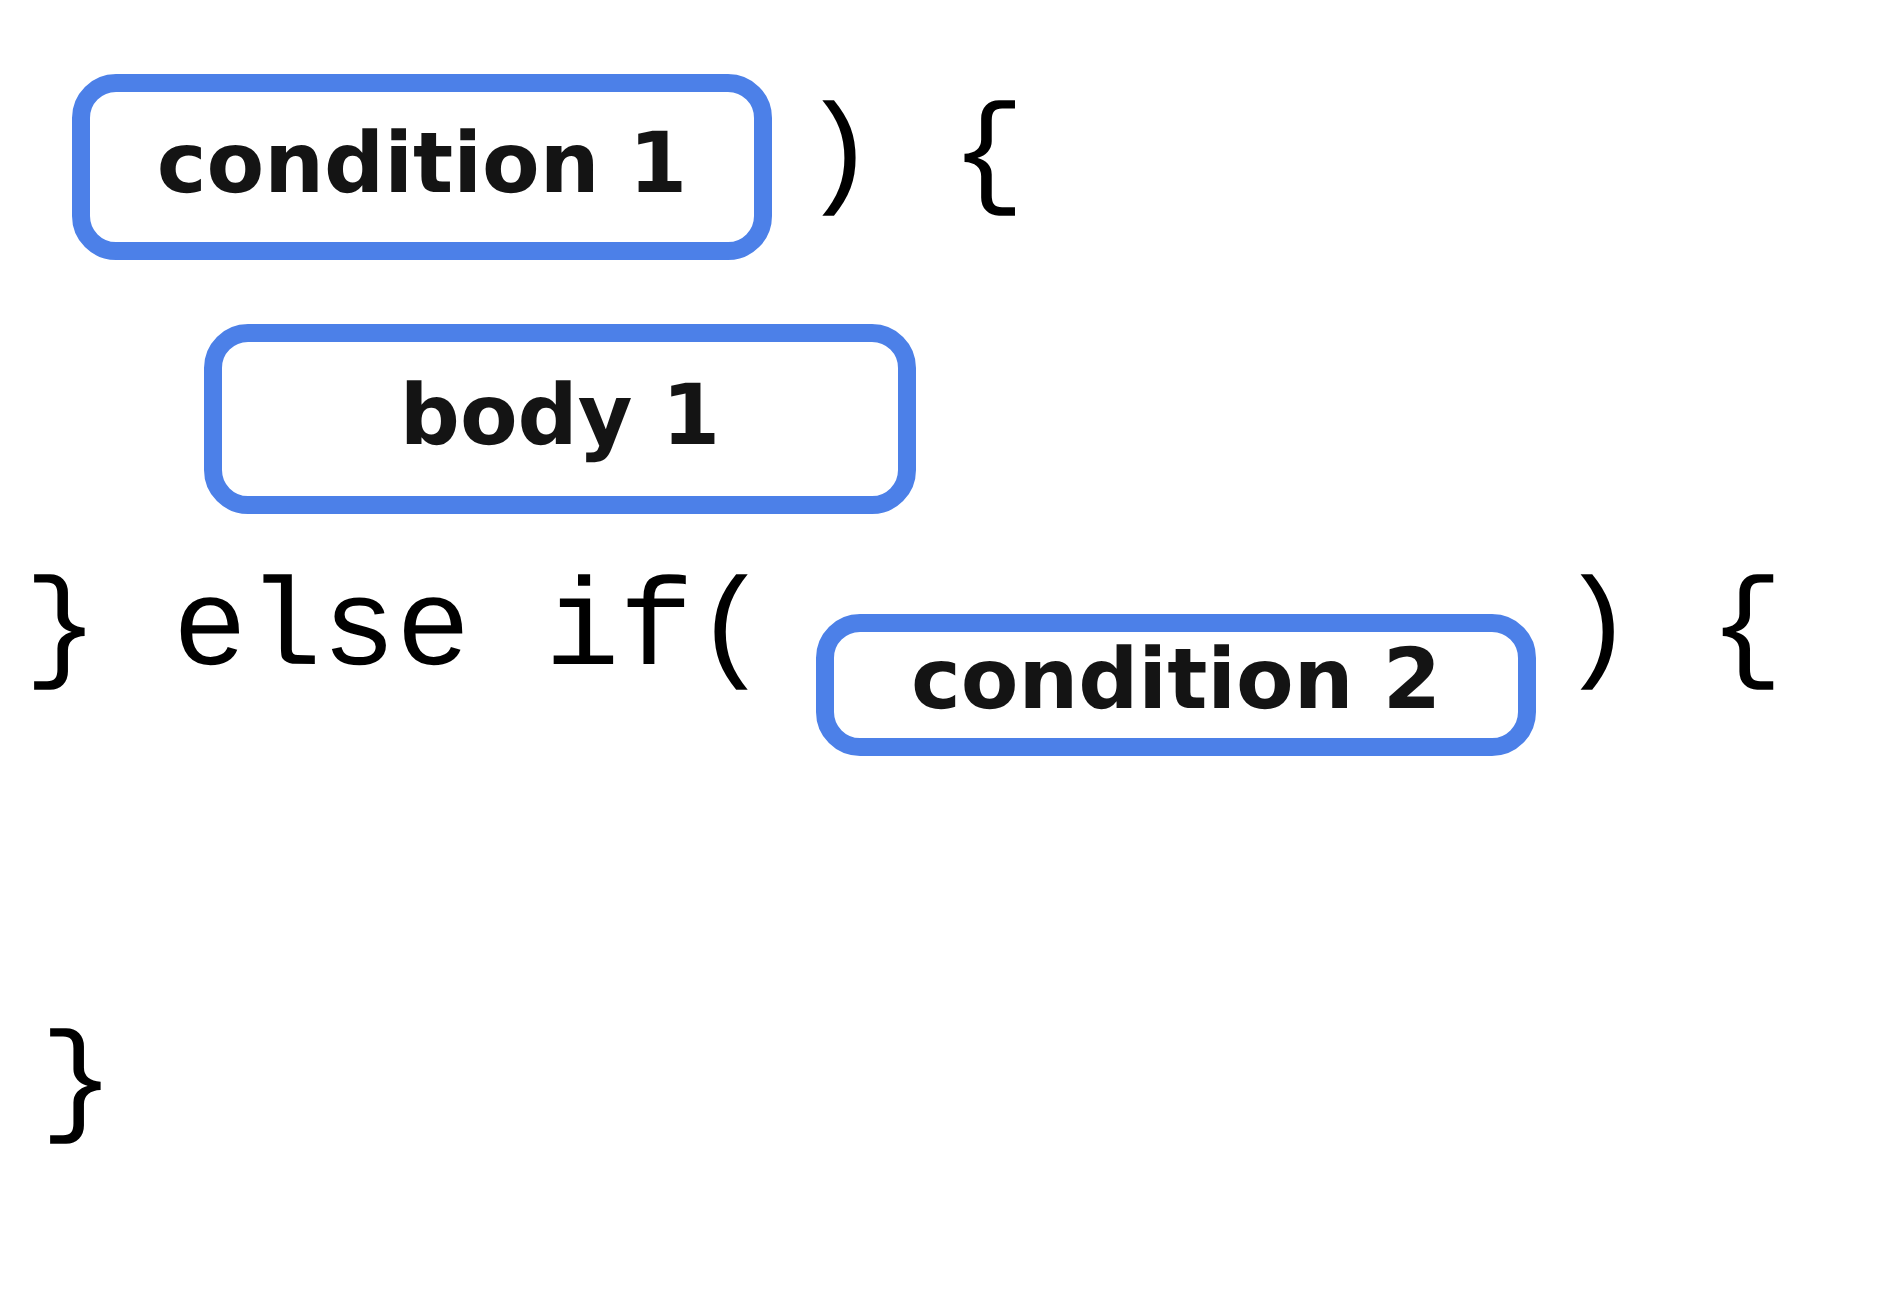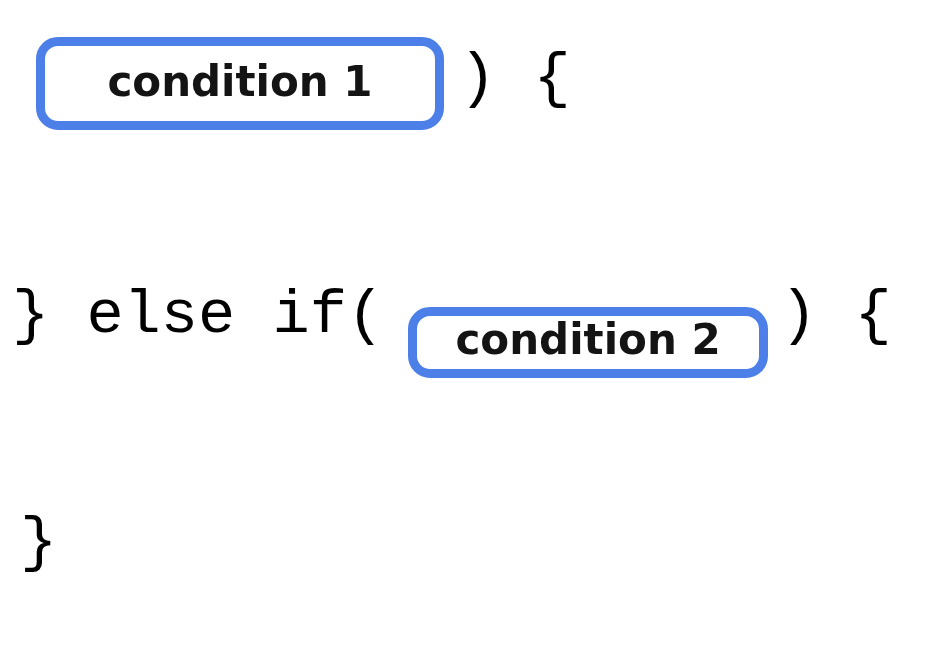--- a/index.html
+++ b/index.html
@@ -27,41 +27,46 @@
     display:flex;align-items:center;justify-content:center;
     flex:0 0 auto;
   }
   .slot-label{
     font-family:"DejaVu Sans","Liberation Sans",sans-serif;
     font-weight:bold;font-size:42px;color:var(--label-text);
     line-height:1;position:relative;top:-2px;white-space:pre;
   }
   
   #row1{left:12px;top:37px;height:93px;}
-  #slot-condition1{width:408px;height:93px;margin-left:24px;margin-right:15px;justify-content:center;}
+  #slot-condition1{width:350px;height:93px;margin-left:24px;margin-right:15px;justify-content:center;}
   #row2{left:102px;top:162px;height:95px;}
   #slot-body1{width:356px;height:95px;}
   #row3{left:12px;top:278px;height:85px;text-align:right;}
   #slot-condition2{width:360px;height:71px;margin-left:24px;margin-right:12px;margin-top:43px;}
   #row4{left:93px;top:387px;height:93px;}
   #slot-body2{width:355px;height:93px;}
   #row5{left:20px;top:505px;height:85px;}
 </style>
 </head>
 <body>
 
 <div id="canvas">
 
   <div class="row" id="row1">
     <div class="slot" id="slot-condition1">
       <span class="slot-label">condition 1</span>
     </div>
     <span class="code">) {</span>
   </div>
 
+  <div class="row" id="row2">
+    <div class="slot" id="slot-body1">
+      <span class="slot-label">body 1</span>
+    </div>
+  </div>
 
   <div class="row" id="row3">
     <span class="code">} else if(</span>
     <div class="slot" id="slot-condition2">
       <span class="slot-label">condition 2</span>
     </div>
     <span class="code">) {</span>
   </div>
 
 

